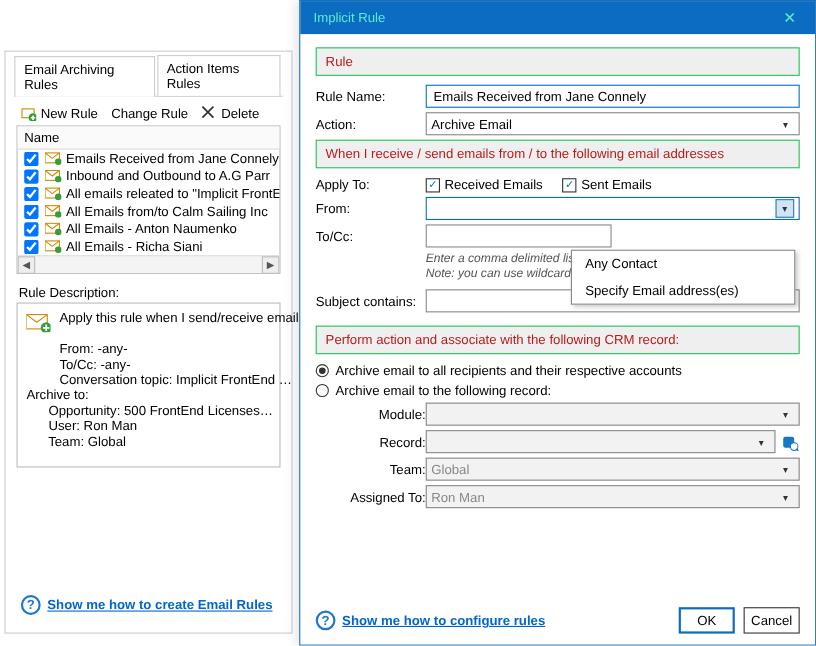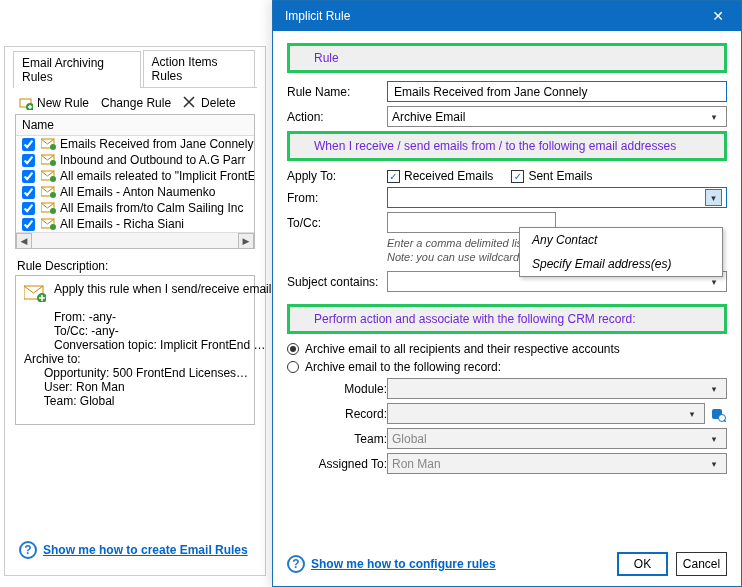--- a/index.html
+++ b/index.html
@@ -24,44 +24,44 @@
   .desc-label { margin: 10px 12px 2px 12px; }
   .desc-box { margin: 0 10px 10px 10px; border: 1px solid #bbb; padding: 6px 8px; height: 150px; }
   .desc-box .d-icon { float:left; margin: 2px 8px 40px 0; }
   .desc-box .line { white-space: pre; }
   .help-row { position: absolute; left: 14px; bottom: 16px; display:flex; align-items:center; gap:6px; }
   .help-link { color: #0066cc; text-decoration: underline; font-weight: 600; font-size: 12px; }
   .help-icon { width:18px; height:18px; border:2px solid #2277cc; border-radius:50%; color:#2277cc; display:flex; align-items:center; justify-content:center; font-weight:bold; font-size:12px; }
 
   
   .dialog { position: absolute; left: 272px; top: 0; width: 470px; height: 587px; background: #fff; border: 1px solid #1a6fb5; box-shadow: -4px 0 10px rgba(0,0,0,0.1); }
-  .titlebar { height: 30px; background: #0b6cc2; color: #ffffff; display:flex; align-items:center; padding: 0 8px 0 12px; }
+  .titlebar { height: 30px; background: #0b6cc2; color: #5eead4; display:flex; align-items:center; padding: 0 8px 0 12px; }
   .titlebar .ttl { flex:1; font-size: 12px; }
   .titlebar .close { width: 30px; text-align:center; font-size:14px; }
   .dbody { padding: 8px 14px; }
-  .section-h { background: #efefef; border:3px solid #22c55e; padding: 5px 24px; color:#6d28d9; margin: 4px 0 8px 0; }
+  .section-h { background: #efefef; border:1px solid #22c55e; padding: 5px 8px; color:#b91c1c; margin: 4px 0 8px 0; }
   .frow { display:flex; align-items:center; margin: 4px 0; }
   .frow .lbl { width: 100px; }
   .frow .lbl-indent { width: 100px; padding-left: 18px; text-align: right; }
   .txt { flex:1; height: 21px; border:1px solid #888; padding: 2px 6px; background:#fff; }
   .txt.hl { border: 1px solid #0b6cc2; }
   .sel { flex:1; height: 21px; border:1px solid #888; background:#fff; display:flex; align-items:center; padding: 0 4px; }
   .sel .arrow { width:16px; text-align:center; color:#333; font-size:9px; }
   .sel .val { flex:1; }
   .sel.disabled { background:#f2f2f2; color:#888; }
   .cb { display:flex; align-items:center; gap:4px; margin-right: 18px; }
   .cb .box { width:13px; height:13px; border:1px solid #333; display:flex; align-items:center; justify-content:center; font-size:10px; color:#0b6cc2; }
   .note { font-size: 11px; font-style: italic; color:#555; margin-left: 100px; margin-top:2px; }
   .radio { display:flex; align-items:center; gap:6px; margin: 4px 0; }
   .radio .r { width:12px; height:12px; border:1px solid #333; border-radius:50%; display:flex; align-items:center; justify-content:center; }
   .radio .r .dot { width:6px; height:6px; background:#333; border-radius:50%; }
   .lookup { width:18px; height:18px; margin-left:4px; color:#0b6cc2; display:flex; align-items:center; justify-content:center; }
 
   
-  .popup { position:absolute; left: 246px; top: 226px; width: 204px; background:#fff; border:1px solid #888; box-shadow: 2px 2px 4px rgba(0,0,0,0.2); z-index: 5; font-style: italic; }
+  .popup { position:absolute; left: 246px; top: 226px; width: 204px; background:#fff; border:1px solid #888; box-shadow: 2px 2px 4px rgba(0,0,0,0.2); z-index: 5; }
   .popup .item { padding: 5px 12px; }
 
   .dfooter { position:absolute; bottom: 10px; left:14px; right:14px; display:flex; align-items:center; }
   .dfooter .spacer { flex:1; }
   .dbtn { width: 51px; height: 24px; border:1px solid #333; background:#fff; margin-left:8px; text-align:center; line-height:22px; }
   .dbtn.primary { border:2px solid #0b6cc2; line-height:20px; }
 
   
   svg { display:block; }
 </style>
@@ -128,32 +128,32 @@
         </div>
       <div class="row">
           <input type="checkbox" checked="" style="">
           <span class="env-icon">
             <svg width="15" height="12">
               <rect x="0" y="1" width="13" height="9" fill="#fff" stroke="#cc8a00"></rect>
               <path d="M0 1 L6.5 6 L13 1" stroke="#cc8a00" fill="none"></path>
               <circle cx="12" cy="9" r="3" fill="#3a9b3a"></circle>
             </svg>
           </span>
+          <span>All Emails from/to Calm Sailing Inc</span>
+        </div>
+      <div class="row">
+          <input type="checkbox" checked="" style="">
+          <span class="env-icon">
+            <svg width="15" height="12">
+              <rect x="0" y="1" width="13" height="9" fill="#fff" stroke="#cc8a00"></rect>
+              <path d="M0 1 L6.5 6 L13 1" stroke="#cc8a00" fill="none"></path>
+              <circle cx="12" cy="9" r="3" fill="#3a9b3a"></circle>
+            </svg>
+          </span>
           <span>All Emails - Anton Naumenko</span>
-        </div>
-      <div class="row">
-          <input type="checkbox" checked="" style="">
-          <span class="env-icon">
-            <svg width="15" height="12">
-              <rect x="0" y="1" width="13" height="9" fill="#fff" stroke="#cc8a00"></rect>
-              <path d="M0 1 L6.5 6 L13 1" stroke="#cc8a00" fill="none"></path>
-              <circle cx="12" cy="9" r="3" fill="#3a9b3a"></circle>
-            </svg>
-          </span>
-          <span>All Emails from/to Calm Sailing Inc</span>
         </div>
       <div class="row">
           <input type="checkbox" checked="" style="">
           <span class="env-icon">
             <svg width="15" height="12">
               <rect x="0" y="1" width="13" height="9" fill="#fff" stroke="#cc8a00"></rect>
               <path d="M0 1 L6.5 6 L13 1" stroke="#cc8a00" fill="none"></path>
               <circle cx="12" cy="9" r="3" fill="#3a9b3a"></circle>
             </svg>
           </span>

